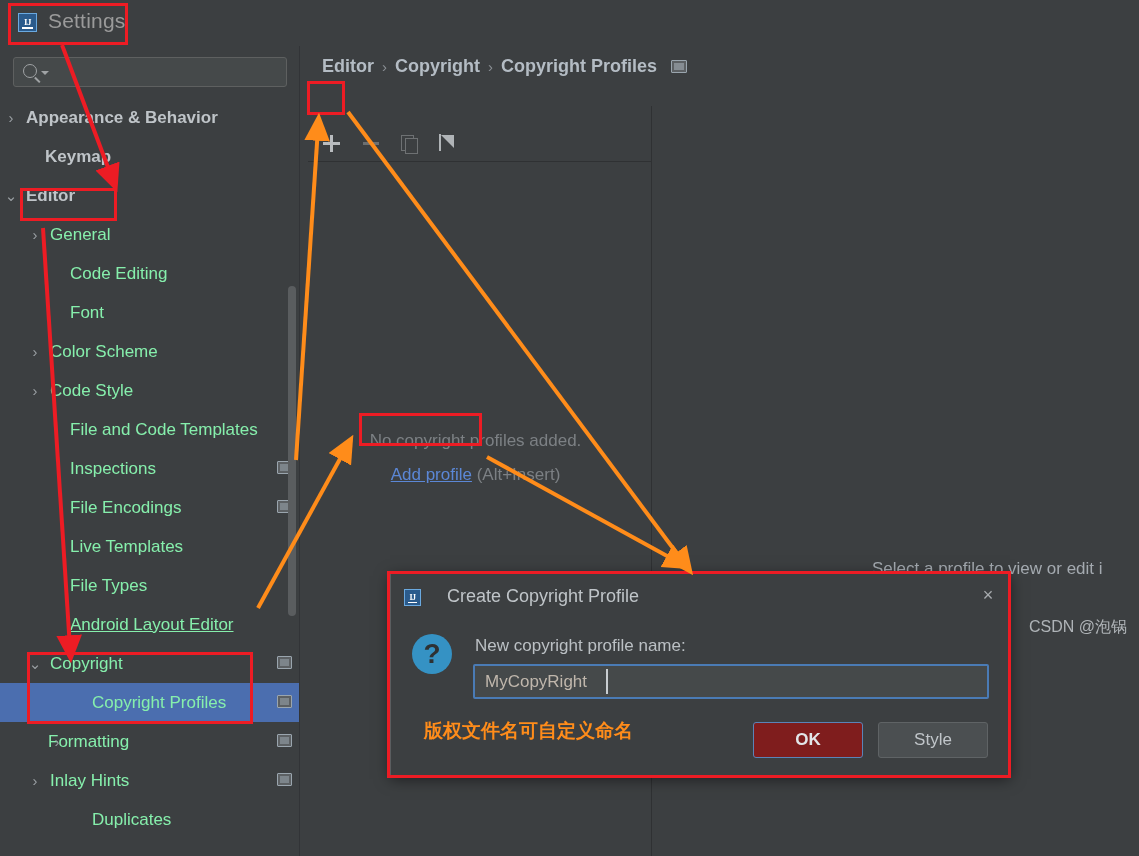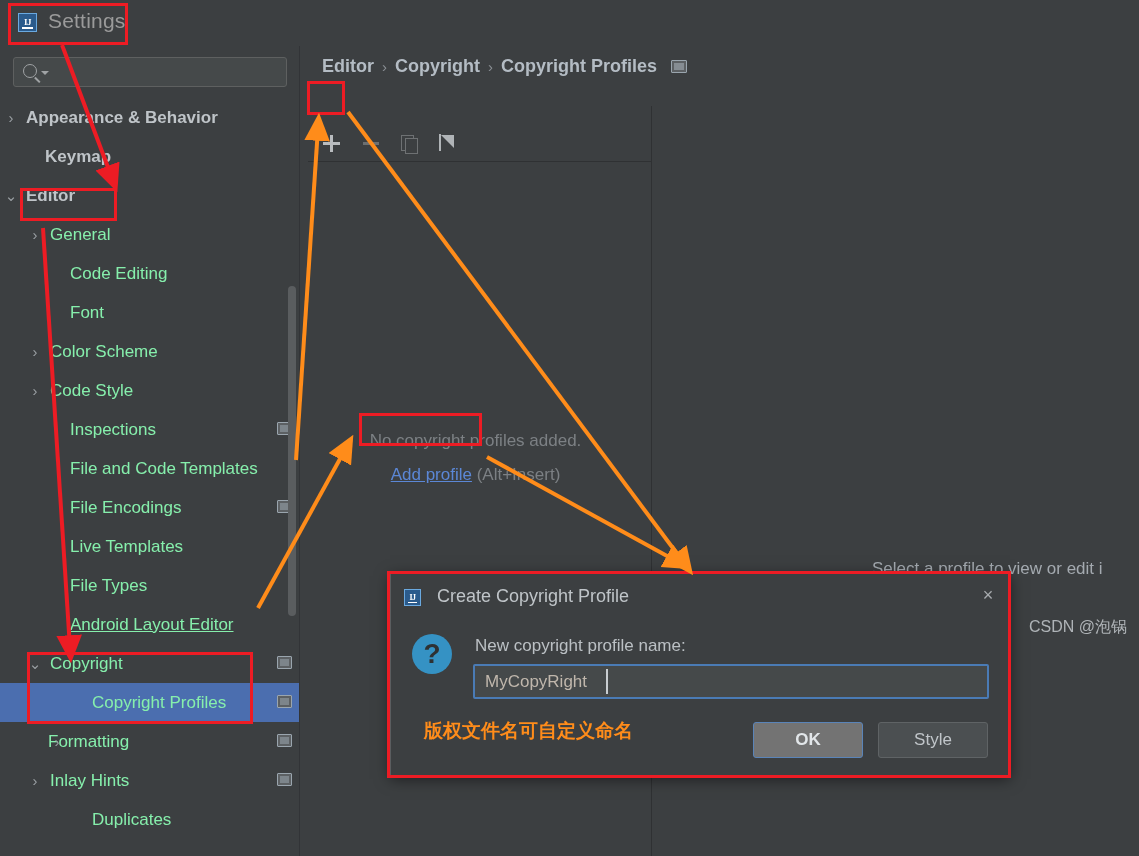--- a/index.html
+++ b/index.html
@@ -177,21 +177,21 @@
   }
   .dlg-ij-icon span {
     color: #ffffff; font-size: 8px; font-weight: bold; line-height: 1;
     letter-spacing: -0.5px; font-family: "Liberation Serif", serif;
   }
   .dlg-ij-icon::after {
     content: ""; position: absolute; bottom: 2px; left: 3px; right: 3px;
     height: 1.5px; background: #ffffff;
   }
   .dlg-title {
-    position: absolute; left: 46px; top: 12px;
+    position: absolute; left: 56px; top: 12px;
     font-size: 18px; color: #bfc4c8;
   }
   .dlg-close {
     position: absolute; right: 10px; top: 10px; width: 22px; height: 22px;
     color: #a8acaf; font-size: 18px; line-height: 22px; text-align: center;
     cursor: pointer;
   }
   .q-icon {
     position: absolute; left: 21px; top: 60px; width: 40px; height: 40px;
     border-radius: 50%; background: #3592c4;
@@ -216,21 +216,21 @@
     position: absolute; left: 33px; top: 144px;
     color: #ff8c1a; font-size: 19px; font-weight: bold;
   }
   .btn {
     position: absolute; top: 148px; height: 36px;
     display: flex; align-items: center; justify-content: center;
     font-size: 17px; border-radius: 3px; cursor: pointer;
   }
   .btn-ok {
     left: 362px; width: 110px;
-    background: #737373; border: 1px solid #5a84b8; color: #e2e6e9; font-weight: bold;
+    background: #7f1d1d; border: 1px solid #5a84b8; color: #e2e6e9; font-weight: bold;
   }
   .btn-cancel {
     left: 487px; width: 110px;
     background: #4b4f51; border: 1px solid #5f6365; color: #c0c5c9;
   }
 
   
   .watermark {
     position: absolute; right: 12px; bottom: 10px;
     color: #c8cdd1; font-size: 16px; opacity: 0.82;
@@ -284,25 +284,25 @@
         </div>
         <div class="tree-row">
           <span class="arrow" style="left: 28px;">›</span>
           <span class="tree-label" style="margin-left: 50px;">Color Scheme</span>
         </div>
         <div class="tree-row">
           <span class="arrow" style="left: 28px;">›</span>
           <span class="tree-label" style="margin-left: 50px;">Code Style</span>
         </div>
         <div class="tree-row">
+          <span class="tree-label" style="margin-left: 70px;">File and Code Templates</span>
+        </div>
+        <div class="tree-row">
           <span class="tree-label" style="margin-left: 70px;">Inspections</span>
           <span class="scope-icon"></span>
-        </div>
-        <div class="tree-row">
-          <span class="tree-label" style="margin-left: 70px;">File and Code Templates</span>
         </div>
         <div class="tree-row">
           <span class="tree-label" style="margin-left: 70px;">File Encodings</span>
           <span class="scope-icon"></span>
         </div>
         <div class="tree-row">
           <span class="tree-label" style="margin-left: 70px;">Live Templates</span>
         </div>
         <div class="tree-row">
           <span class="tree-label" style="margin-left: 70px;">File Types</span>

